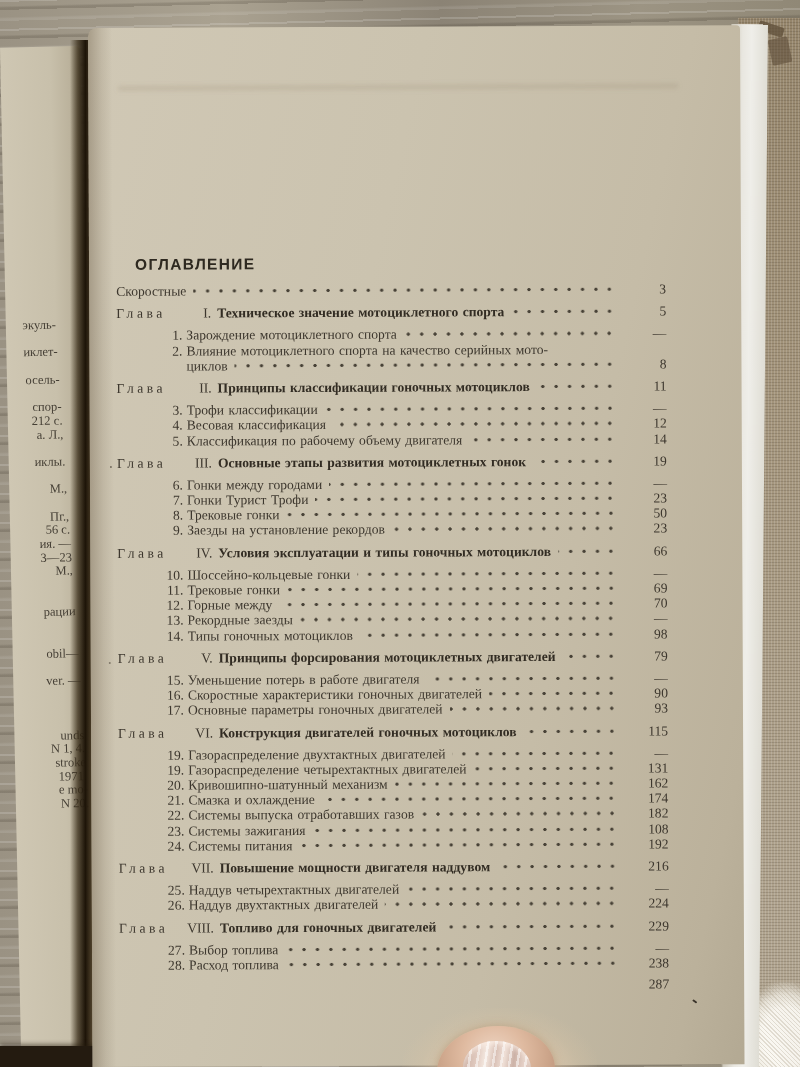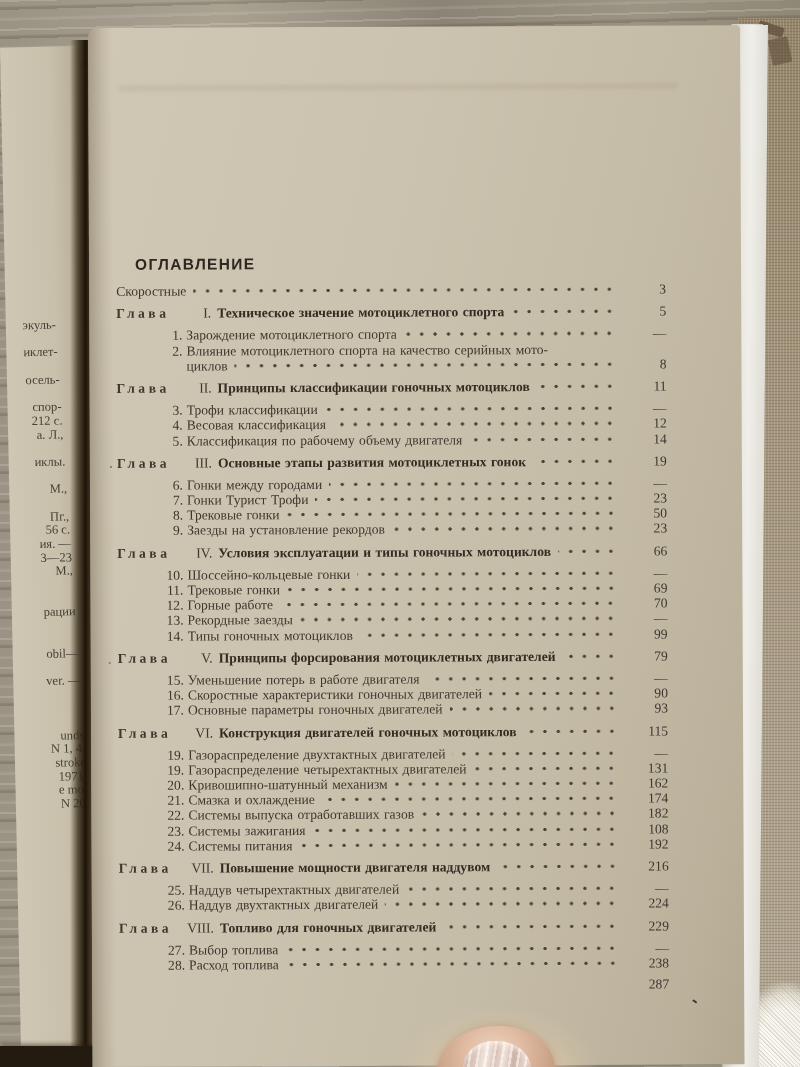--- a/index.html
+++ b/index.html
@@ -72,21 +72,21 @@
   .speck.s1{left:600px;top:975px;width:5px;height:2px;transform:rotate(35deg);}
   .speck.s2{left:20px;top:438px;width:2px;height:2px;opacity:.6;}
   .speck.s3{left:18px;top:634px;width:2px;height:2px;opacity:.5;}
 
   
   .toc{position:absolute;left:27px;top:228px;width:550px;color:#3d372e;font-size:13.6px;}
   .toc-header{font-family:"Liberation Sans",sans-serif;font-weight:700;font-size:15.5px;
     letter-spacing:1.3px;color:#2e2920;margin:0 0 10px 19px;}
   .row{display:flex;align-items:baseline;line-height:15.2px;height:15.2px;white-space:nowrap;}
   .row.chapter{margin:7px 0;}
-  .glava{flex:0 0 58px;letter-spacing:3.5px;font-weight:bold;}
+  .glava{flex:0 0 58px;letter-spacing:3.5px;}
   .numeral{flex:0 0 37px;text-align:right;}
   .num{flex:0 0 70px;text-align:right;padding-right:4px;box-sizing:border-box;}
   .indent2{flex:0 0 70px;}
   .title{flex:0 0 auto;word-spacing:1px;}
   .chapter .title{margin-left:6px;font-weight:700;color:#322c23;}
   .dots{flex:1 1 12px;align-self:stretch;margin:0 10px 0 7px;min-width:10px;
     background-image:radial-gradient(circle, #474136 1.35px, rgba(71,65,54,0) 1.9px);
     background-size:13.4px 15.2px;background-repeat:repeat-x;background-position:right center;}
   .pg{flex:0 0 40px;text-align:right;}
   .corner-num{margin-top:6px;text-align:right;line-height:15.2px;font-size:13.6px;color:#3d372e;}
@@ -270,35 +270,35 @@
             <span class="pg">—</span>
           </div>
           <div class="row item">
             <span class="num">11.</span>
             <span class="title">Трековые гонки</span>
             <span class="dots"></span>
             <span class="pg">69</span>
           </div>
           <div class="row item">
             <span class="num">12.</span>
-            <span class="title">Горные работе</span>
+            <span class="title">Горные между</span>
             <span class="dots"></span>
             <span class="pg">70</span>
           </div>
           <div class="row item">
             <span class="num">13.</span>
             <span class="title">Рекордные заезды</span>
             <span class="dots"></span>
             <span class="pg">—</span>
           </div>
           <div class="row item">
             <span class="num">14.</span>
             <span class="title">Типы гоночных мотоциклов</span>
             <span class="dots"></span>
-            <span class="pg">99</span>
+            <span class="pg">98</span>
           </div>
           <div class="row chapter">
             <span class="glava">Глава</span>
             <span class="numeral">V.</span>
             <span class="title">Принципы форсирования мотоциклетных двигателей</span>
             <span class="dots"></span>
             <span class="pg">79</span>
           </div>
           <div class="row item">
             <span class="num">15.</span>

